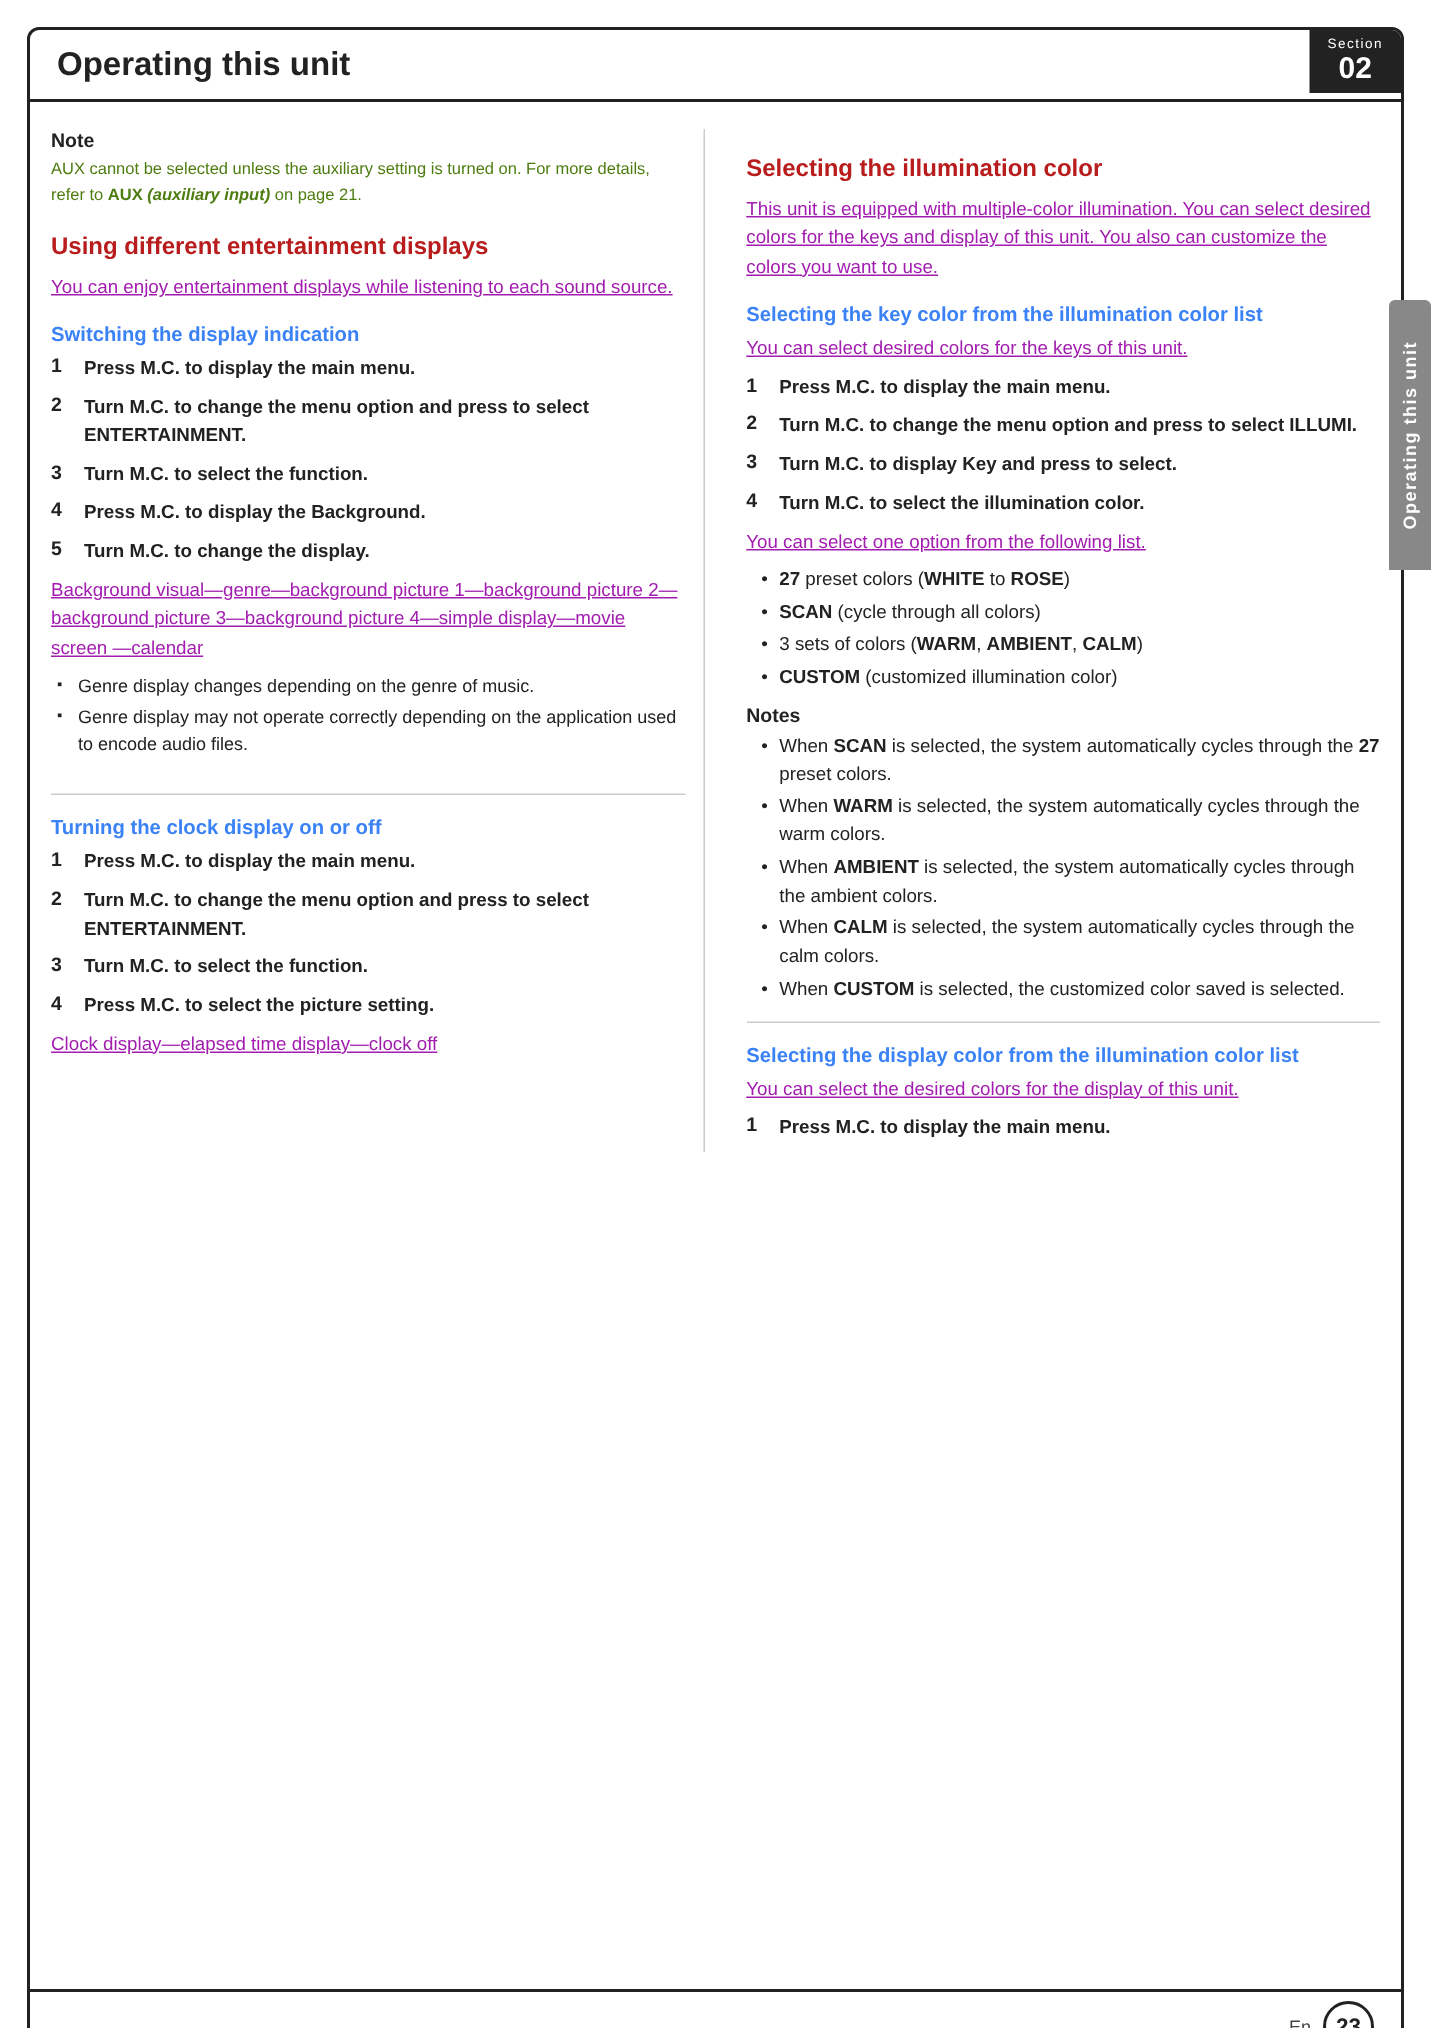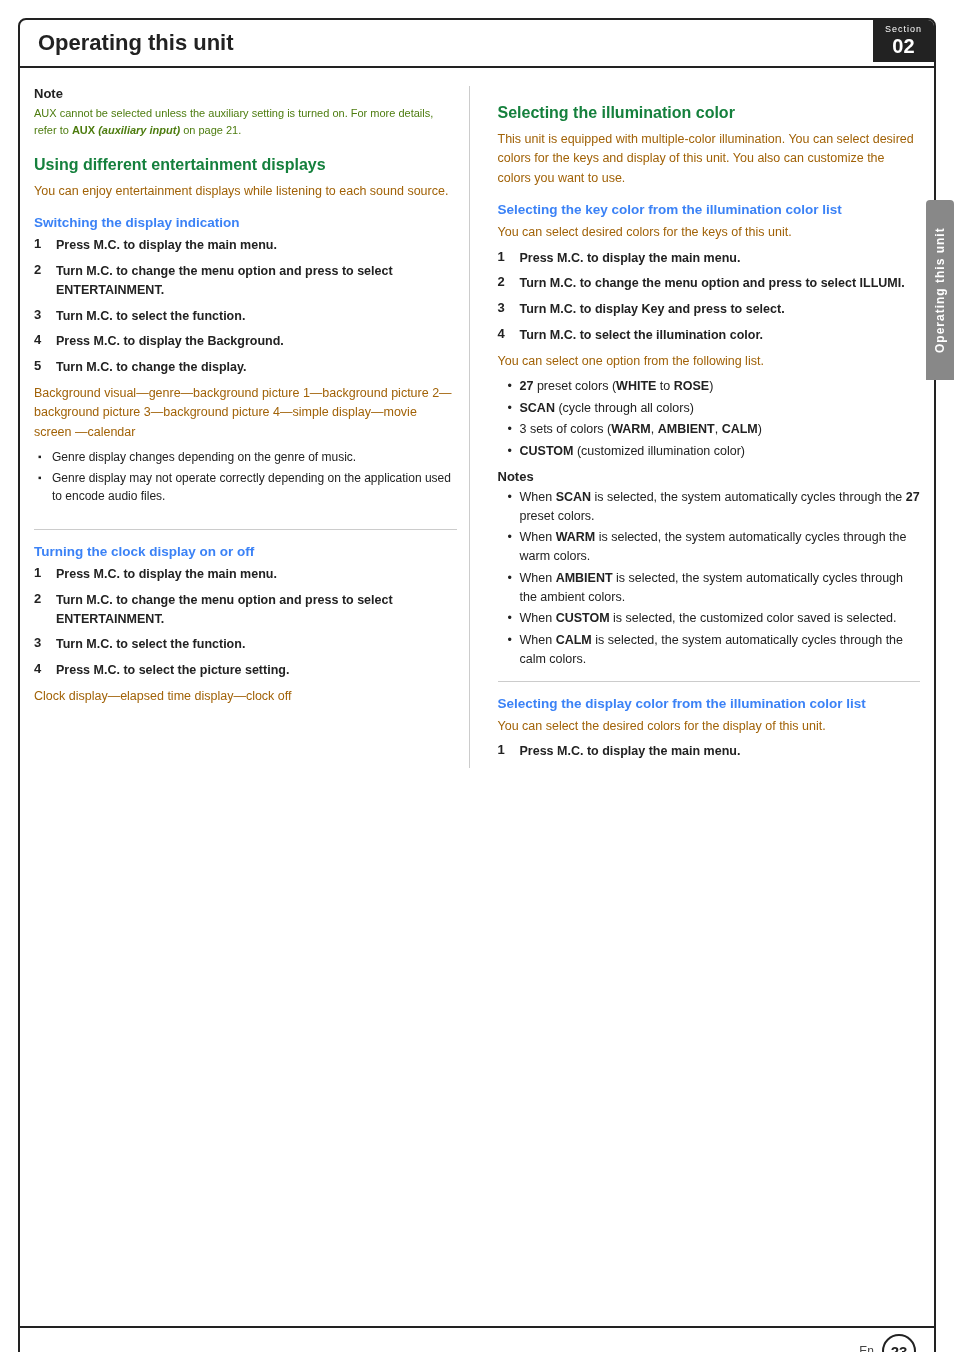--- a/index.html
+++ b/index.html
@@ -117,36 +117,37 @@
       line-height: 1.5;
       color: #4d7c0f;
     }
 
     
     .section-heading {
       font-size: 16px;
       font-weight: bold;
       margin-bottom: 8px;
       margin-top: 18px;
-      color: #15803d;
+      color: #b91c1c;
     }
     .sub-heading {
       font-size: 13.5px;
       font-weight: bold;
       margin-bottom: 6px;
       margin-top: 14px;
       color: #3b82f6;
     }
 
     
     .body-text {
       font-size: 12.5px;
       line-height: 1.55;
-      color: #a16207;
+      color: #a21caf;
       margin-bottom: 6px;
+      text-decoration: underline;
     }
 
     
     .step {
       display: flex;
       gap: 8px;
       margin-bottom: 7px;
       align-items: flex-start;
     }
     .step-num {
@@ -358,22 +359,22 @@
         <li><b>SCAN</b> (cycle through all colors)</li>
         <li>3 sets of colors (<b>WARM</b>, <b>AMBIENT</b>, <b>CALM</b>)</li>
         <li><b>CUSTOM</b> (customized illumination color)</li>
       </ul>
 
       <div class="note-label">Notes</div>
       <ul class="bullet-list">
         <li>When <b>SCAN</b> is selected, the system automatically cycles through the <b>27</b> preset colors.</li>
         <li>When <b>WARM</b> is selected, the system automatically cycles through the warm colors.</li>
         <li>When <b>AMBIENT</b> is selected, the system automatically cycles through the ambient colors.</li>
+        <li>When <b>CALM</b> is selected, the system automatically cycles through the calm colors.</li>
         <li>When <b>CUSTOM</b> is selected, the customized color saved is selected.</li>
-        <li>When <b>CALM</b> is selected, the system automatically cycles through the calm colors.</li>
       </ul>
 
       <hr class="divider">
 
       <div class="sub-heading">Selecting the display color from the illumination color list</div>
       <div class="body-text">You can select the desired colors for the display of this unit.</div>
 
       <div class="step">
         <span class="step-num">1</span>
         <span class="step-text"><b>Press M.C. to display the main menu.</b></span>

